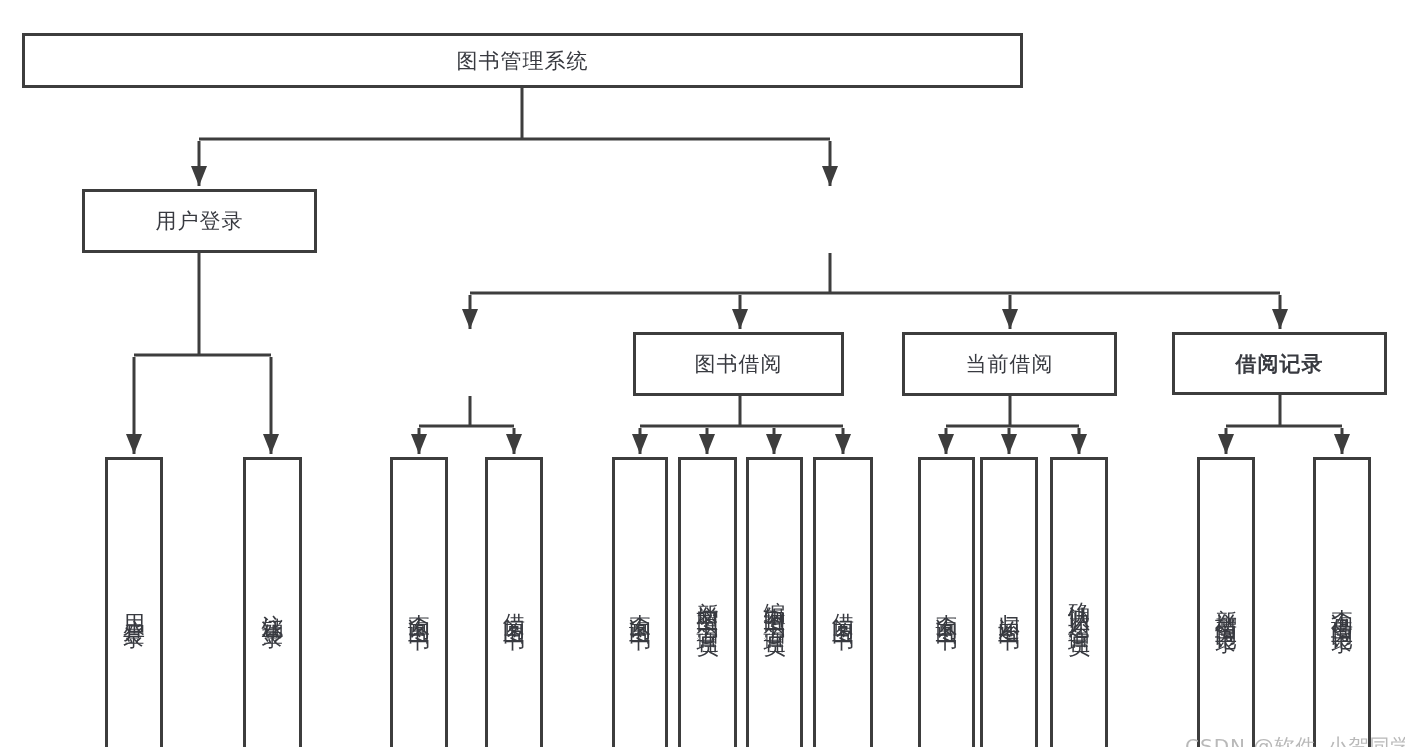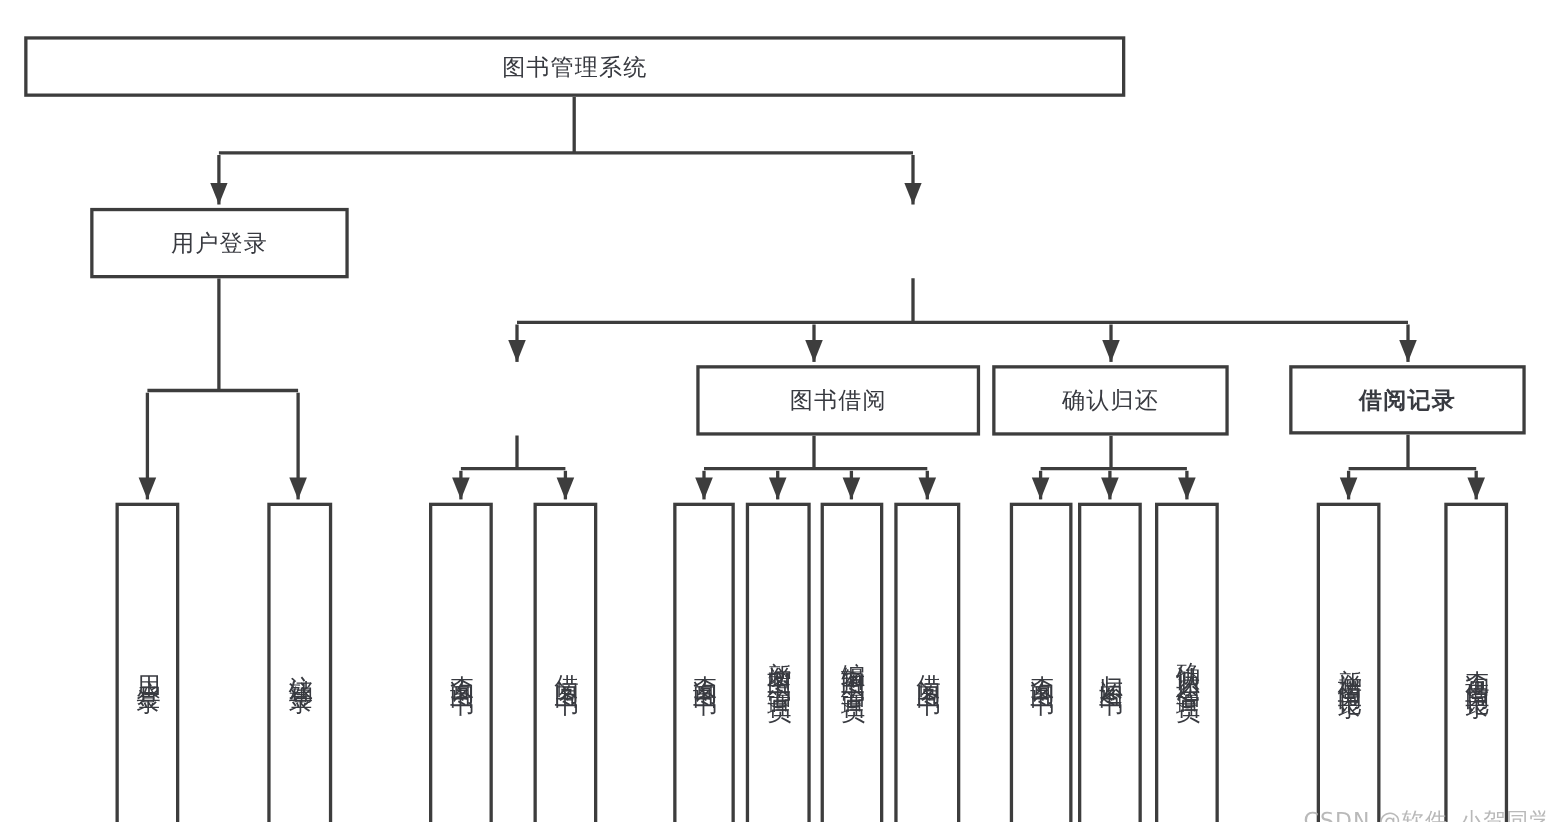--- a/index.html
+++ b/index.html
@@ -87,22 +87,22 @@
       <path d="M1280,375 V406 M1226,406 H1342"></path>
       <line x1="1226" y1="408" x2="1226" y2="434" marker-end="url(#arw)"></line>
       <line x1="1342" y1="408" x2="1342" y2="434" marker-end="url(#arw)"></line>
     </g>
   </svg>
 
   <div class="hbox" style="left:22px;top:13px;width:1001px;height:55px;">图书管理系统</div>
 
   <div class="hbox" style="left:82px;top:169px;width:235px;height:64px;">用户登录</div>
 
-  <div class="hbox" style="left:633px;top:312px;width:258px;height:64px;">图书借阅</div>
-  <div class="hbox" style="left:902px;top:312px;width:215px;height:64px;">确认归还</div>
+  <div class="hbox" style="left:633px;top:312px;width:211px;height:64px;">图书借阅</div>
+  <div class="hbox" style="left:902px;top:312px;width:215px;height:64px;">当前借阅</div>
   <div class="hbox" style="left:1172px;top:312px;width:215px;height:63px;font-weight:bold;">借阅记录</div>
 
   <div class="vbox" style="left:105px;top:437px;width:58px;height:298px;">用户登录</div>
   <div class="vbox" style="left:243px;top:437px;width:59px;height:298px;">注销登录</div>
 
   <div class="vbox" style="left:390px;top:437px;width:58px;height:298px;">查询图书</div>
   <div class="vbox" style="left:485px;top:437px;width:58px;height:298px;">借阅图书</div>
 
   <div class="vbox" style="left:612px;top:437px;width:56px;height:298px;">查询图书</div>
   <div class="vbox" style="left:678px;top:437px;width:59px;height:298px;">新增图书（管理员）</div>

